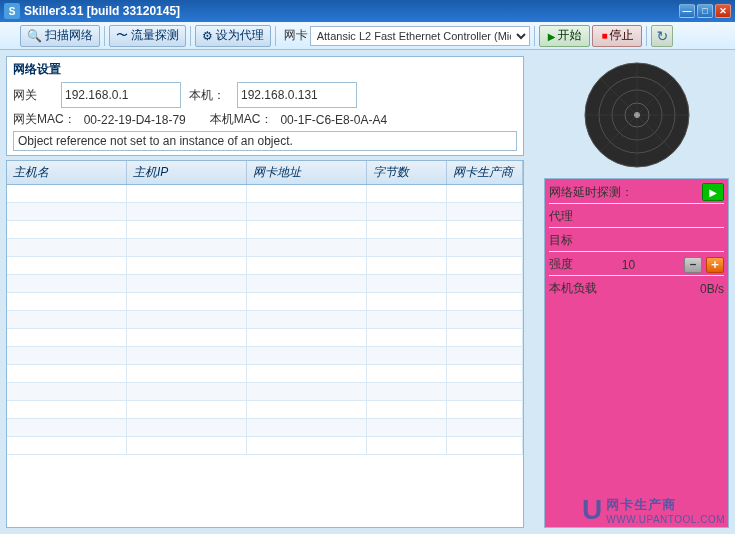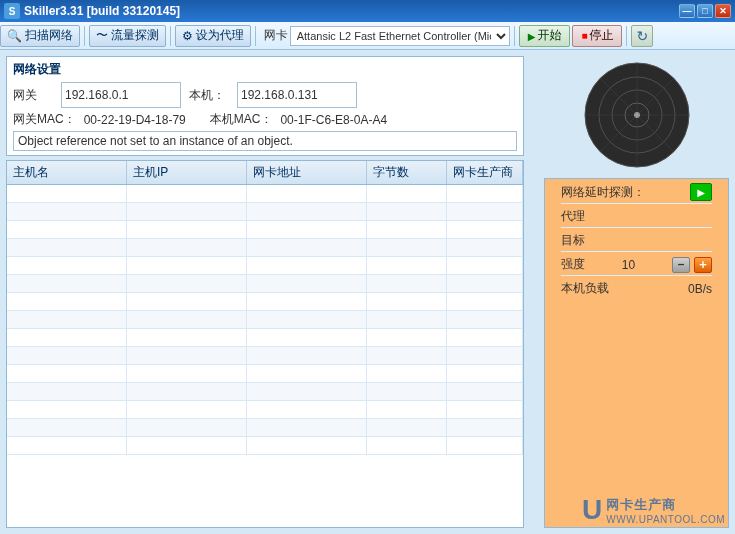--- a/index.html
+++ b/index.html
@@ -43,21 +43,21 @@
       background: linear-gradient(to bottom, #5ba8e0, #2a6fbf);
     }
     .titlebar-btn.close { background: linear-gradient(to bottom, #e05a3a, #c03010); }
 
     
     .toolbar {
       background: linear-gradient(to bottom, #f0f8ff, #d8eeff);
       height: 28px;
       display: flex;
       align-items: center;
-      padding: 0 0;
+      padding: 0 20px;
       border-bottom: 1px solid #a0c0e0;
       gap: 2px;
     }
     .toolbar-btn {
       display: flex; align-items: center; gap: 3px;
       padding: 2px 6px;
       background: linear-gradient(to bottom, #e8f4ff, #c8dcf0);
       border: 1px solid #90b0d0;
       border-radius: 2px;
       cursor: pointer;
@@ -177,20 +177,21 @@
       flex: 1;
       border: 1px solid #90b8d8;
       background: white;
       overflow: hidden;
     }
     .table-header {
       display: grid;
       grid-template-columns: 120px 120px 120px 80px 1fr;
       background: linear-gradient(to bottom, #e8f0f8, #d0e4f4);
       border-bottom: 1px solid #90b8d8;
+      font-style: italic;
     }
     .table-header-cell {
       padding: 3px 6px;
       font-size: 12px;
       color: #003060;
       border-right: 1px solid #b0c8e0;
       font-weight: normal;
     }
     .table-body {
       display: flex;
@@ -221,23 +222,23 @@
     
     .radar-container {
       display: flex;
       align-items: center;
       justify-content: center;
       padding: 4px 0;
     }
 
     
     .net-info {
-      background: #fdba74;
+      background: #ec4899;
       border: 1px solid #90b8d8;
-      padding: 4px 16px;
+      padding: 4px 4px;
       flex: 1;
     }
     .net-info-row {
       display: flex;
       align-items: center;
       justify-content: space-between;
       margin-bottom: 4px;
       padding-bottom: 2px;
       border-bottom: 1px solid #e0ecf8;
     }

